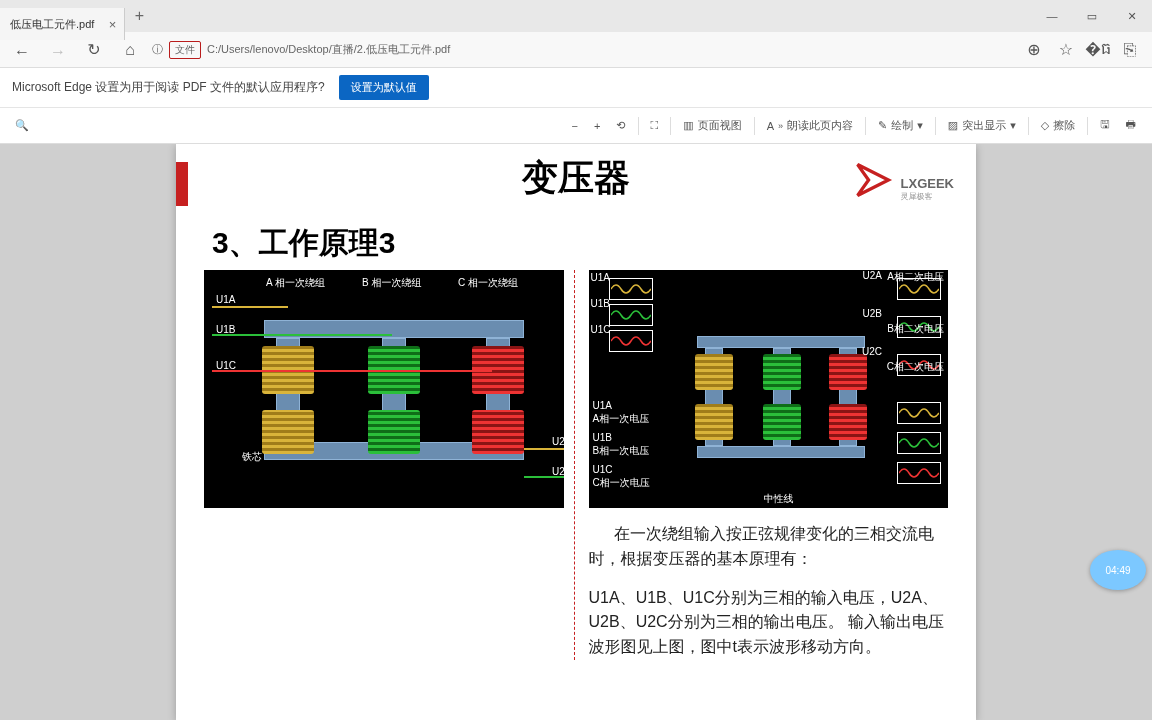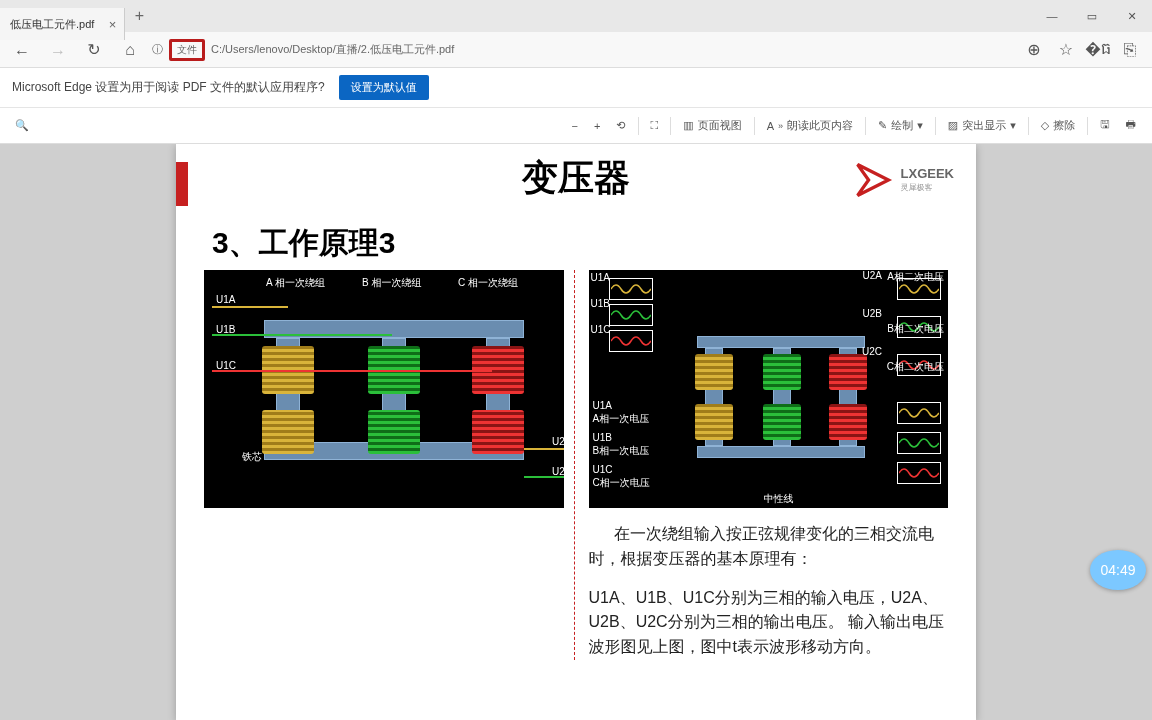--- a/index.html
+++ b/index.html
@@ -8,60 +8,60 @@
 .titlebar { height: 32px; background: #e8e8e8; display: flex; align-items: center; position: relative; }
 .tab { height: 32px; background: #f5f5f5; display: flex; align-items: center; padding: 0 30px 0 10px; font-size: 11px; color: #333; border-right: 1px solid #ccc; position: relative; min-width: 120px; margin-top: 16px; }
 .tab .close { position: absolute; right: 8px; cursor: pointer; color: #666; font-size: 13px; }
 .newtab { width: 28px; height: 28px; display: flex; align-items: center; justify-content: center; color: #666; cursor: pointer; font-size: 16px; }
 .wincontrols { position: absolute; right: 0; display: flex; }
 .wincontrols > div { width: 40px; height: 32px; display: flex; align-items: center; justify-content: center; color: #555; cursor: pointer; font-size: 11px; }
 
 .addrbar { height: 36px; background: #f8f8f8; display: flex; align-items: center; padding: 0 8px; gap: 8px; border-bottom: 1px solid #ddd; }
 .navicon { width: 28px; height: 28px; display: flex; align-items: center; justify-content: center; color: #555; cursor: pointer; border-radius: 3px; }
 .addrbox { flex: 0 0 auto; display: flex; align-items: center; font-size: 11px; color: #666; gap: 6px; }
-.addrbox .badge { border: 3px solid #b91c1c; padding: 1px 5px; border-radius: 2px; font-size: 10px; font-family: Liberation Mono, monospace; }
+.addrbox .badge { border: 1px solid #b91c1c; padding: 1px 5px; border-radius: 2px; font-size: 10px; font-family: Liberation Mono, monospace; }
 .righticons { margin-left: auto; display: flex; gap: 4px; }
 
 .notifbar { height: 40px; background: #fff; display: flex; align-items: center; padding: 0 12px; gap: 14px; border-bottom: 1px solid #e5e5e5; font-size: 12px; color: #444; }
 .notifbtn { background: #0b66c3; color: #fff; padding: 5px 12px; border-radius: 2px; cursor: pointer; font-size: 11px; }
 
 .pdfbar { height: 36px; background: #fff; border-bottom: 1px solid #ddd; display: flex; align-items: center; padding: 0 8px; font-size: 11px; color: #555; }
 .search { width: 28px; height: 28px; display: flex; align-items: center; justify-content: center; color: #666; }
 .pdftool { display: flex; align-items: center; gap: 4px; padding: 0 8px; cursor: pointer; }
 .sep { width: 1px; height: 18px; background: #ddd; margin: 0 4px; }
 .pdfright { margin-left: auto; display: flex; align-items: center; }
 
 .viewer { height: 576px; background: #cfcfcf; display: flex; justify-content: center; overflow: hidden; position: relative; }
 .page { width: 800px; background: #fff; box-shadow: 0 2px 8px rgba(0,0,0,.25); position: relative; padding: 0; }
 
 .slide { padding: 0 18px 18px; }
 .slidetitle { text-align: center; font-size: 36px; font-weight: bold; padding: 10px 0 4px; }
 .redtab { position: absolute; left: 0; top: 18px; width: 12px; height: 44px; background: #c62020; }
-.logo { position: absolute; right: 22px; top: 14px; display: flex; align-items: center; gap: 6px; }
+.logo { position: absolute; right: 22px; top: 14px; display: flex; align-items: flex-end; gap: 6px; }
 .logo svg { width: 44px; height: 44px; }
 .logo .txt { font-size: 13px; font-weight: bold; color: #666; line-height: 1.1; }
 .logo .sub { font-size: 8px; color: #999; }
 
 .secheading { font-size: 30px; font-weight: bold; margin: 16px 0 6px 18px; }
 .cols { display: flex; gap: 4px; }
 .col { flex: 1; padding: 0 10px; }
 .cols .col:first-child { border-right: 1px dashed #c62020; }
 
 .diagram { width: 100%; height: 238px; background: #000; position: relative; overflow: hidden; font-size: 9px; color: #fff; }
 .core { position: absolute; background: #6a8db0; border: 1px solid #8fb3d6; }
 .coil { position: absolute; border-radius: 3px; }
 .wire { position: absolute; height: 2px; }
 .dlabel { position: absolute; font-size: 10px; color: #fff; white-space: nowrap; }
 .wave { position: absolute; width: 44px; height: 22px; border: 1px solid #fff; display: flex; align-items: center; justify-content: center; }
 .wave svg { width: 40px; height: 16px; }
 
 .bodytext { font-size: 16px; line-height: 1.55; margin-top: 14px; color: #222; text-indent: 1.6em; }
 .bodytext2 { font-size: 16px; line-height: 1.55; margin-top: 14px; color: #222; }
 
-.floatbadge { position: absolute; right: 6px; top: 406px; width: 56px; height: 40px; border-radius: 50%; background: #7cc8ff; color: #fff; font-size: 14px; display: flex; align-items: center; justify-content: center; box-shadow: 0 1px 4px rgba(0,0,0,.3); }
+.floatbadge { position: absolute; right: 6px; top: 406px; width: 56px; height: 40px; border-radius: 50%; background: #7cc8ff; color: #fff; font-size: 10px; display: flex; align-items: center; justify-content: center; box-shadow: 0 1px 4px rgba(0,0,0,.3); }
 </style>
 </head>
 <body>
 
 <div class="titlebar">
   <div class="tab">
     <span>低压电工元件.pdf</span>
     <span class="close">×</span>
   </div>
   <div class="newtab">+</div>

